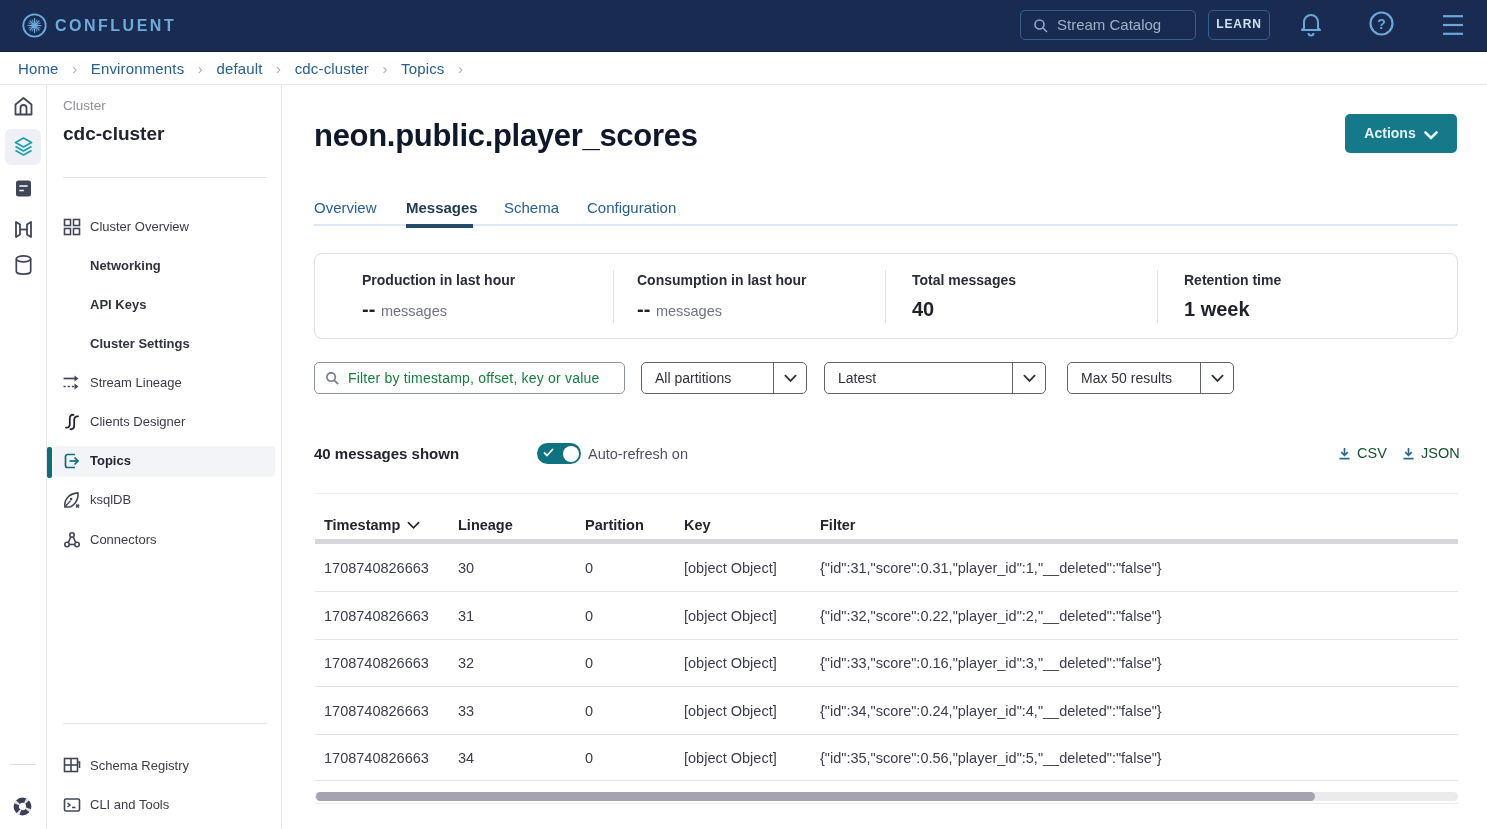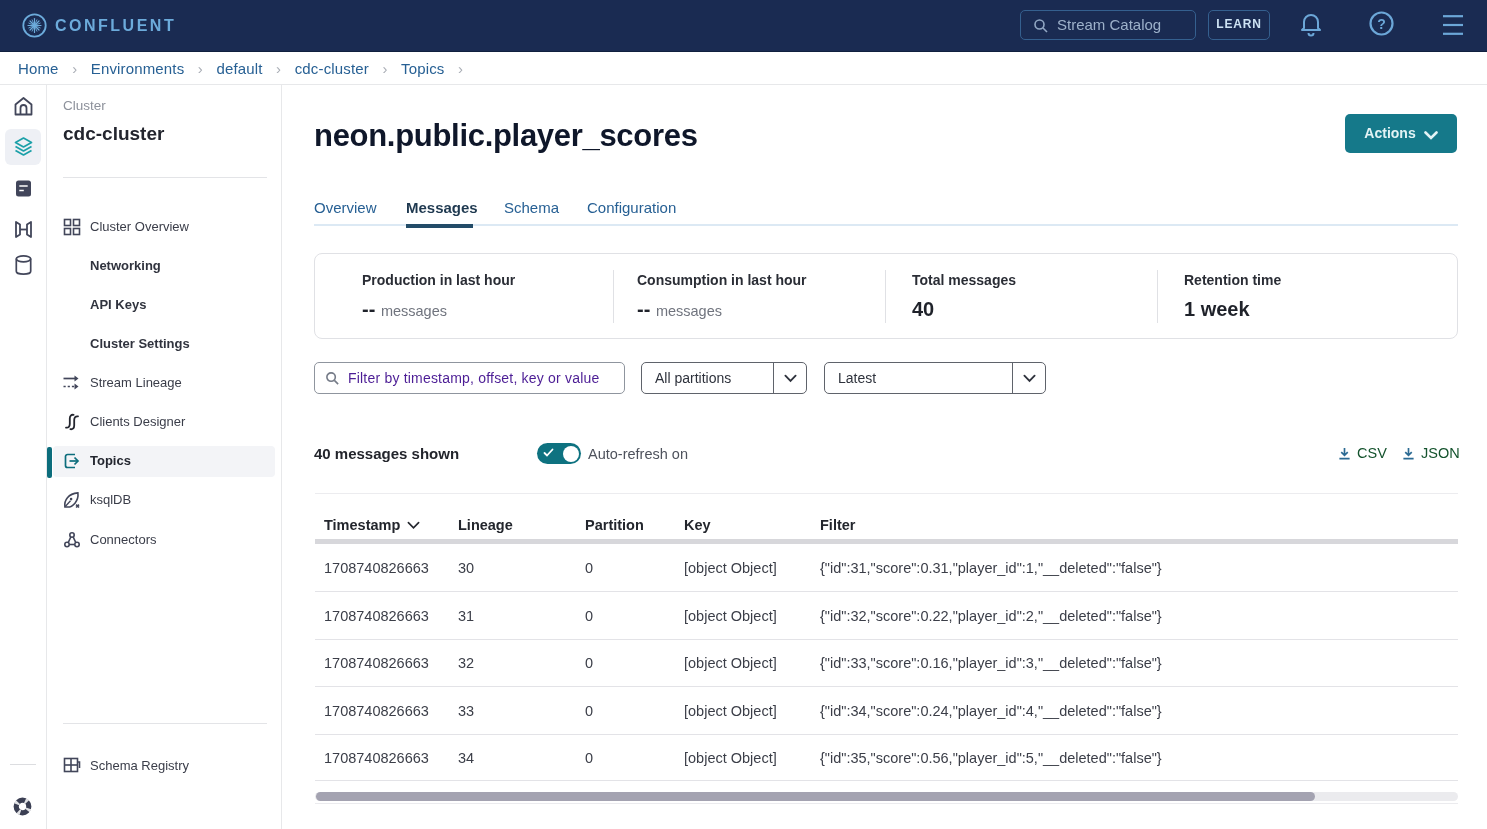--- a/index.html
+++ b/index.html
@@ -58,21 +58,21 @@
 
 #card { position:absolute; left:31px; top:168px; width:1144px; height:86px; border:1px solid #e0e1e5; border-radius:8px; }
 .stat-sep { position:absolute; top:16px; height:53px; width:1px; background:#e0e1e5; }
 .stat-lbl { position:absolute; top:18px; font-size:14px; font-weight:bold; color:#2a2d35; white-space:nowrap;text-align:right; }
 .stat-val { position:absolute; top:44px; font-size:20px; font-weight:bold; color:#1f222a; white-space:nowrap; }
 .stat-val .grey { font-size:14.5px; font-weight:normal; color:#70747e; }
 
 
 .fbox { position:absolute; top:277px; height:32px; border:1px solid #8f959e; border-radius:5px; background:#fff; }
 .fsel { border-color:#5f636b; }
-#fsearch { left:31px; width:311px; color:#4c1d95; font-size:14px; letter-spacing:0.2px; line-height:30px; padding-left:33px; }
+#fsearch { left:31px; width:311px; color:#15803d; font-size:14px; letter-spacing:0.2px; line-height:30px; padding-left:33px; }
 #fsearch svg { position:absolute; left:10px; top:8px; }
 .fsel { font-size:14px; color:#2e323c; line-height:30px; padding-left:13px; }
 .fsel .chev { position:absolute; right:0; top:0; width:33px; height:30px; border-left:1px solid #5f636b; }
 .fsel .chev svg { position:absolute; left:10px; top:9px; }
 
 
 #msgcount { position:absolute; left:31px; top:360px; font-size:15px; font-weight:bold; color:#23252c; }
 #toggle { position:absolute; left:254px; top:358px; width:44px; height:21px; background:#0e7280; border-radius:11px; }
 #toggle .knob { position:absolute; right:2.5px; top:2.5px; width:16px; height:16px; background:#fff; border-radius:50%; }
 #toggle svg { position:absolute; left:6px; top:5px; }
@@ -250,20 +250,28 @@
     <div class="pdiv" style="top:638px;"></div>
     <div class="mi" style="top:666px;">
       <svg class="ico" viewBox="0 0 18 18" fill="none" stroke="#42465a" stroke-width="1.6">
         <rect x="1.5" y="1.5" width="13" height="13"></rect>
           <line x1="8" y1="1.5" x2="8" y2="14.5"></line>
           <line x1="1.5" y1="8" x2="14.5" y2="8"></line>
         <path d="M14.5 5 L16.5 5 L16.5 11"></path>
       </svg>
       <span class="txt">Schema Registry</span>
     </div>
+    <div class="mi" style="top:705px;">
+      <svg class="ico" viewBox="0 0 18 18" fill="none" stroke="#42465a" stroke-width="1.6">
+        <rect x="1.5" y="3" width="15" height="12" rx="1.5"></rect>
+        <path d="M4.5 7 L7 9 L4.5 11"></path>
+          <line x1="9" y1="11.5" x2="12.5" y2="11.5"></line>
+      </svg>
+      <span class="txt">CLI and Tools</span>
+    </div>
   </div>
   <div id="topics-bar"></div>
 
   <div id="content">
     <div id="title">neon.public.player_scores</div>
     <div id="actions">Actions<svg width="14" height="9" viewBox="0 0 14 9" fill="none" stroke="#e2f3f5" stroke-width="2.6" stroke-linecap="round">
           <path d="M1.5 1.5 L7 7 L12.5 1.5"></path>
         </svg></div>
 
     <div class="tab" style="left:31px;">Overview</div>
@@ -301,20 +309,27 @@
           </svg>
         </span>
     </div>
     <div class="fbox fsel" style="left:541px; width:222px;">Latest
       <span class="chev">
           <svg width="13" height="13" viewBox="0 0 14 9" fill="none" stroke="#2e323c" stroke-width="2" stroke-linecap="round">
             <path d="M1.5 1.5 L7 7 L12.5 1.5"></path>
           </svg>
         </span>
     </div>
+    <div class="fbox fsel" style="left:784px; width:167px;">Max 50 results
+      <span class="chev">
+          <svg width="13" height="13" viewBox="0 0 14 9" fill="none" stroke="#2e323c" stroke-width="2" stroke-linecap="round">
+            <path d="M1.5 1.5 L7 7 L12.5 1.5"></path>
+          </svg>
+        </span>
+    </div>
 
     <div id="msgcount">40 messages shown</div>
     <div id="toggle">
       <svg width="11" height="10" viewBox="0 0 11 10" fill="none" stroke="#fff" stroke-width="1.8" stroke-linecap="round">
           <path d="M1.5 5 L4 7.5 L9.5 1.5"></path>
         </svg>
       <div class="knob"></div>
     </div>
     <div id="autolabel">Auto-refresh on</div>
     <div class="dl" style="left:1055px;"><svg width="13" height="13" viewBox="0 0 14 14" fill="none" stroke="#2b6a93" stroke-width="1.8">

